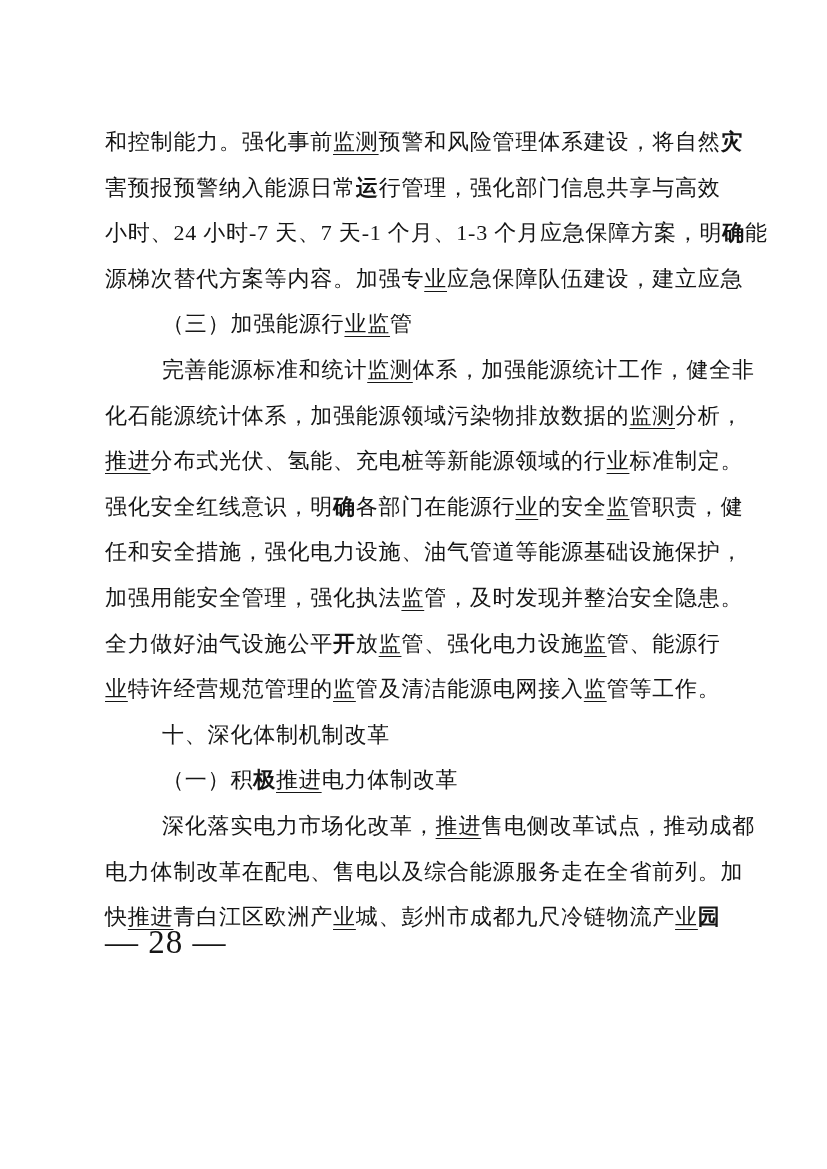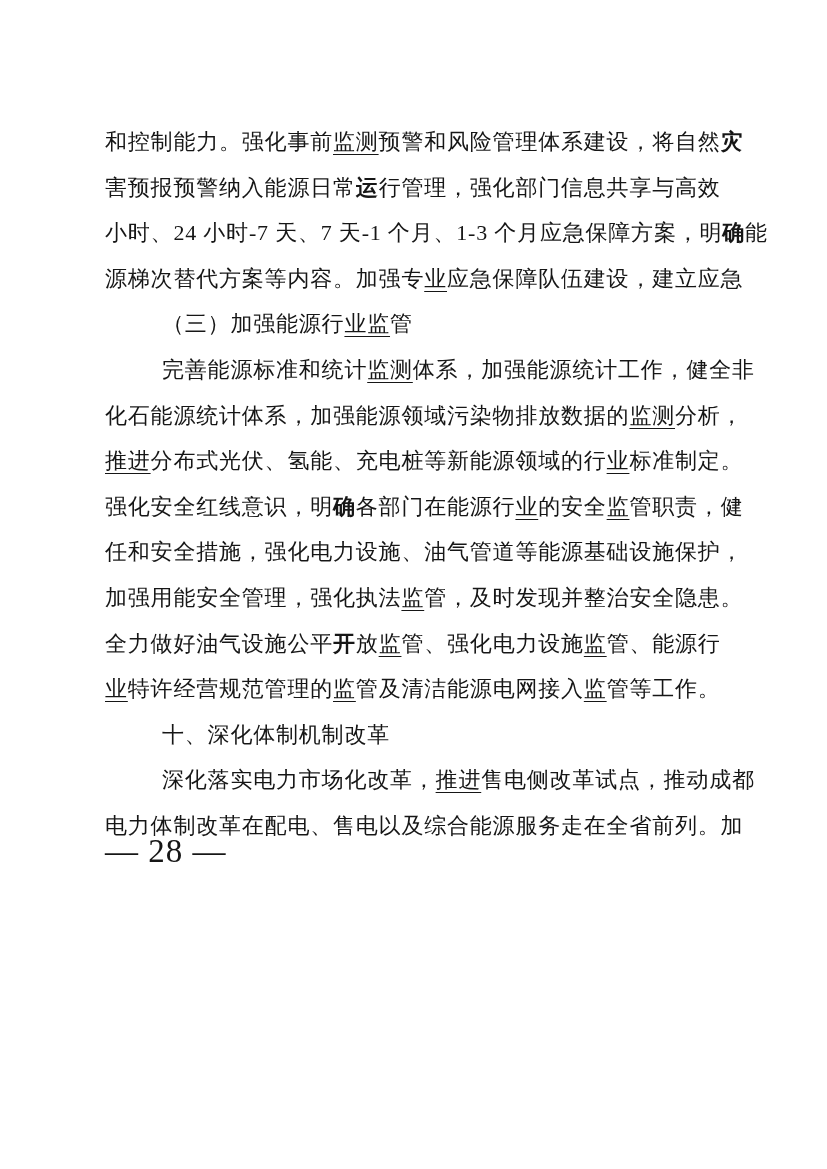--- a/index.html
+++ b/index.html
@@ -54,17 +54,19 @@
       <div class="line indent"><span class="">（三）加强能源行</span><span class="seg-u">业监</span><span class="">管</span></div>
       <div class="line indent"><span class="">完善能源标准和统计</span><span class="seg-u">监测</span><span class="">体系，加强能源统计工作，健全非</span></div>
       <div class="line"><span class="">化石能源统计体系，加强能源领域污染物排放数据的</span><span class="seg-u">监测</span><span class="">分析，</span></div>
       <div class="line"><span class="seg-u">推进</span><span class="">分布式光伏、氢能、充电桩等新能源领域的行</span><span class="seg-u">业</span><span class="">标准制定。</span></div>
       <div class="line"><span class="">强化安全红线意识，明</span><span class="seg-b ">确</span><span class="">各部门在能源行</span><span class="seg-u">业</span><span class="">的安全</span><span class="seg-u">监</span><span class="">管职责，健</span></div>
       <div class="line"><span class="">任和安全措施，强化电力设施、油气管道等能源基础设施保护，</span></div>
       <div class="line"><span class="">加强用能安全管理，强化执法</span><span class="seg-u">监</span><span class="">管，及时发现并整治安全隐患。</span></div>
       <div class="line"><span class="">全力做好油气设施公平</span><span class="seg-b ">开</span><span class="">放</span><span class="seg-u">监</span><span class="">管、强化电力设施</span><span class="seg-u">监</span><span class="">管、能源行</span></div>
       <div class="line"><span class="seg-u">业</span><span class="">特许经营规范管理的</span><span class="seg-u">监</span><span class="">管及清洁能源电网接入</span><span class="seg-u">监</span><span class="">管等工作。</span></div>
       <div class="line indent"><span class="">十、深化体制机制改革</span></div>
+      <div class="line indent"><span class="">（一）积</span><span class="seg-b ">极</span><span class="seg-u">推进</span><span class="">电力体制改革</span></div>
       <div class="line indent"><span class="">深化落实电力市场化改革，</span><span class="seg-u">推进</span><span class="">售电侧改革试点，推动成都</span></div>
       <div class="line"><span class="">电力体制改革在配电、售电以及综合能源服务走在全省前列。加</span></div>
+      <div class="line"><span class="">快</span><span class="seg-u">推进</span><span class="">青白江区欧洲产</span><span class="seg-u">业</span><span class="">城、彭州市成都九尺冷链物流产</span><span class="seg-u">业</span><span class="seg-b ">园</span></div>
     </div>
   <div class="footer">— 28 —</div>
 </div>
 
 </body></html>

